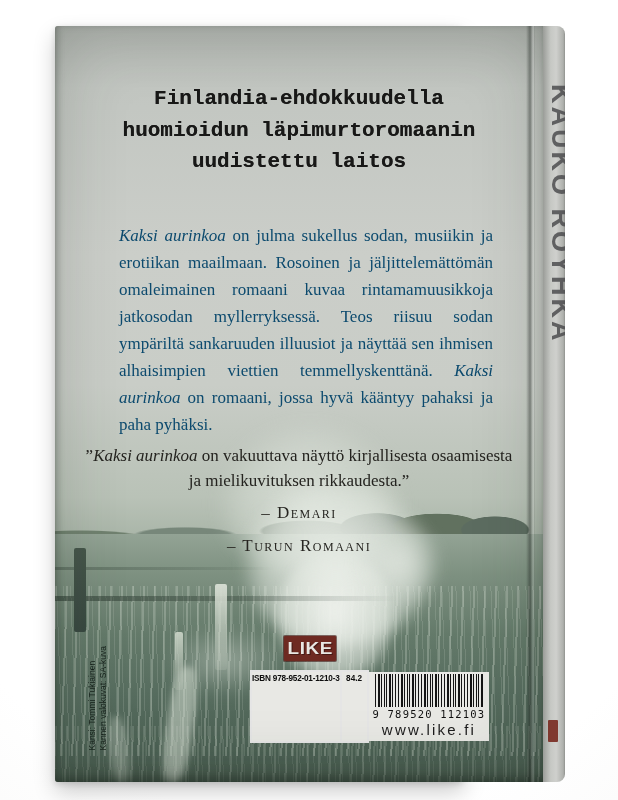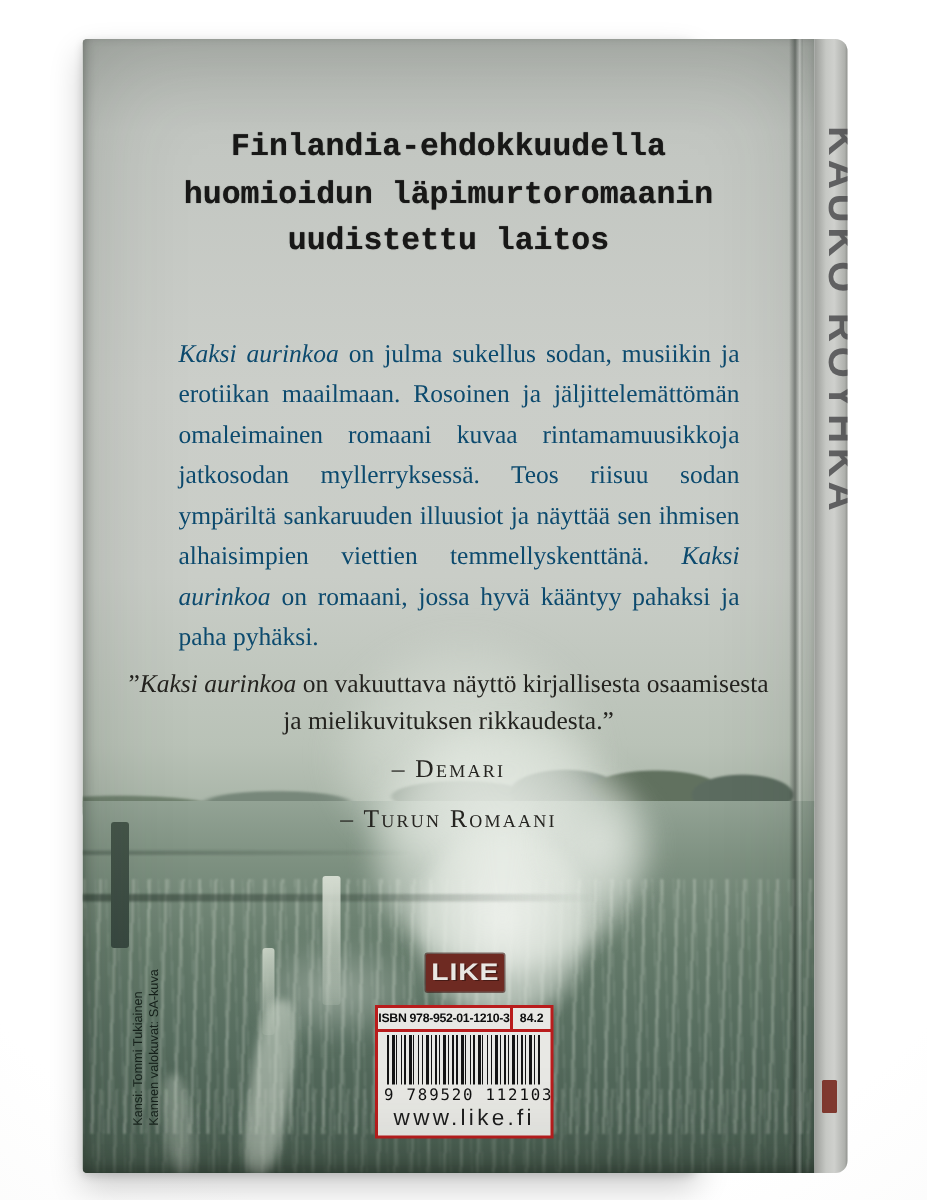--- a/index.html
+++ b/index.html
@@ -113,21 +113,21 @@
     background:#6e2a22; border-radius:1px;
     display:flex; align-items:center; justify-content:center;
     box-shadow: 0 0 0 1px rgba(60,20,16,0.6);
   }
   .like-logo span {
     font-family:"Liberation Sans", sans-serif; font-weight:700; font-size:16px;
     color:#e9e7e3; letter-spacing:0.5px; transform:scaleX(1.18); text-shadow:1px 1px 0 rgba(0,0,0,0.35);
   }
   .barcode-panel {
     position:absolute; left:195px; top:644px; width:119px;
-    background:#b91c1c; padding:2px; display:flex; flex-direction:column; gap:2px;
+    background:#e5e5e5; padding:2px; display:flex; flex-direction:row; gap:2px;
   }
   .bc-row1 { display:flex; gap:2px; }
   .bc-cell {
     background:#e8e8e4; color:#0d0d0d; text-align:center;
     font-family:"Liberation Sans", sans-serif; font-weight:700;
     font-size:8.2px; line-height:14px; white-space:nowrap; overflow:hidden;
   }
   .bc-isbn { flex:1; letter-spacing:-0.2px; }
   .bc-class { width:25px; }
   .bc-main { background:#e8e8e4; padding:2px 4px 3px; }

